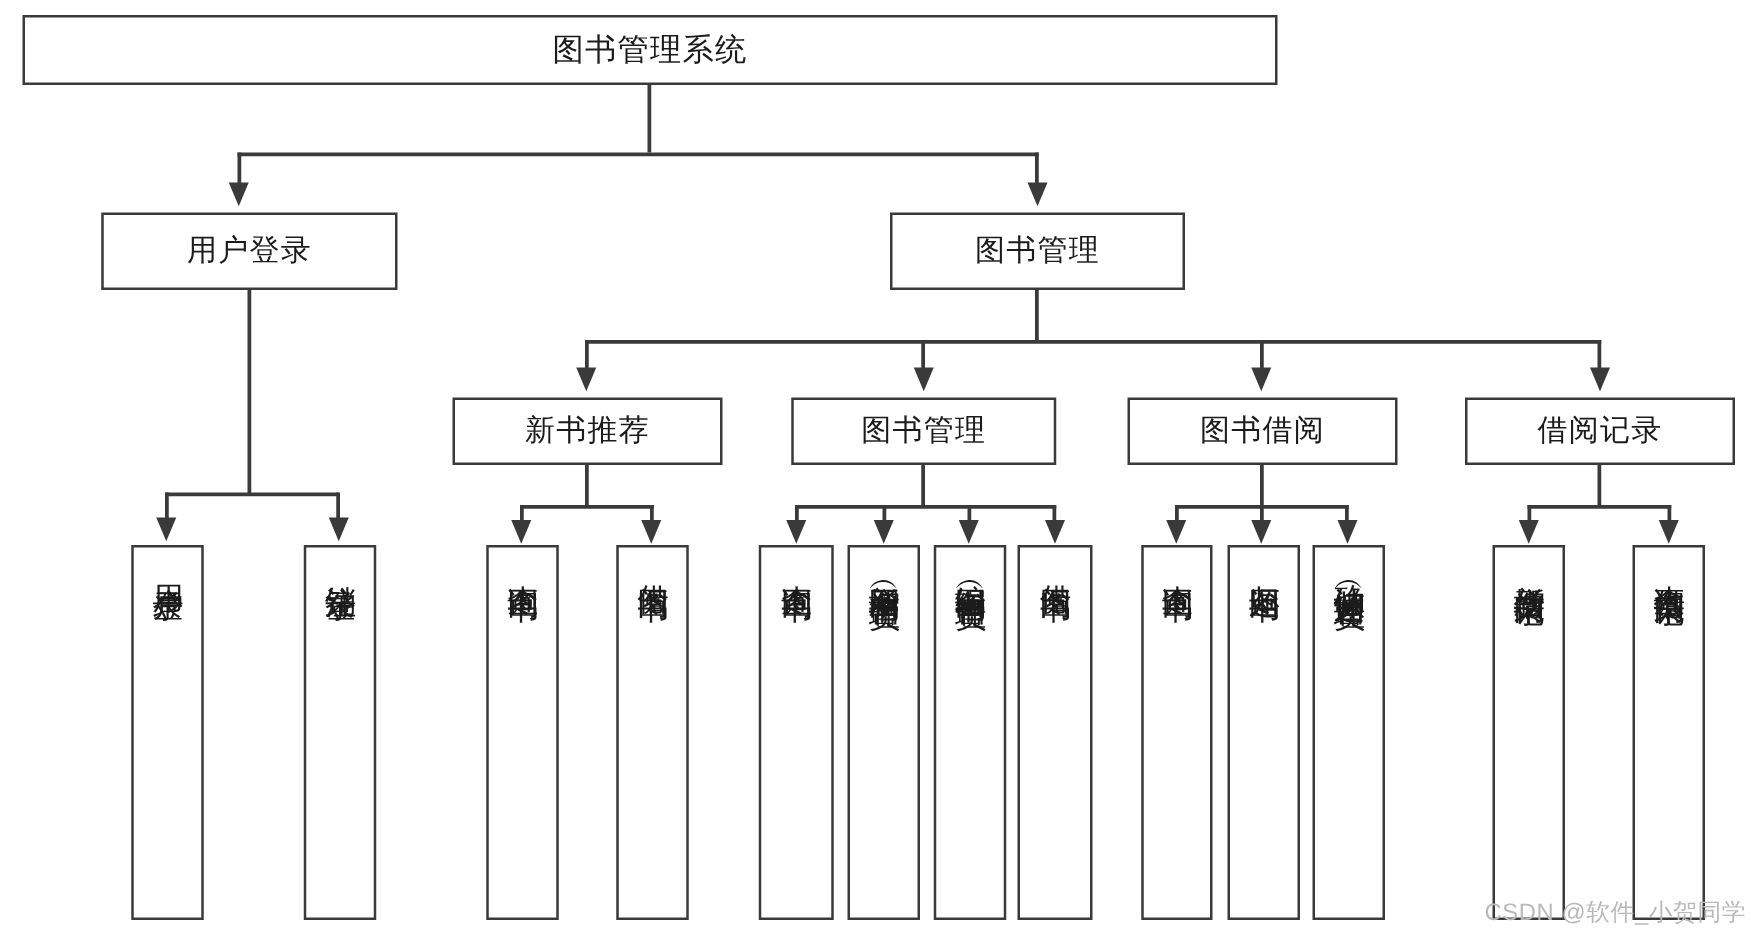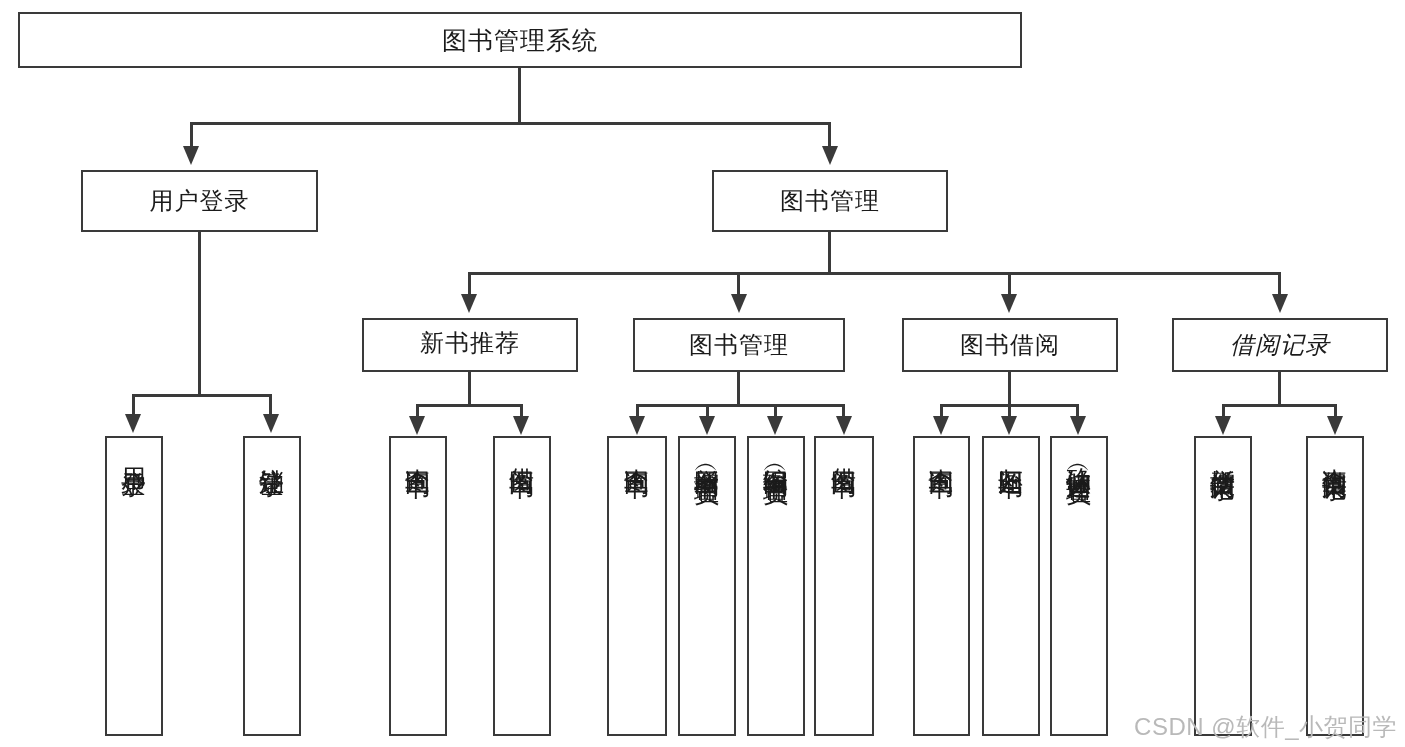--- a/index.html
+++ b/index.html
@@ -64,21 +64,21 @@
     width:0;height:0;
     border-left:8px solid transparent;
     border-right:8px solid transparent;
     border-top:19px solid #3a3a3a;
   }
   
   #watermark{
     position:absolute;
     right:8px;
     bottom:4px;
-    font-size:24px;
+    font-size:19px;
     color:#b9b9b9;
     white-space:nowrap;
     letter-spacing:0.5px;
     pointer-events:none;
   }
 </style>
 </head>
 <body>
 
 <div id="canvas">
@@ -114,30 +114,30 @@
   <div class="edge h" style="left:468px; top:272px; width:813px; height:3px;"></div>
   <div class="edge v" style="left:468px; top:272px; width:3px; height:24px;"></div>
   <div class="edge v" style="left:737px; top:272px; width:3px; height:24px;"></div>
   <div class="edge v" style="left:1008px; top:272px; width:3px; height:24px;"></div>
   <div class="edge v" style="left:1278px; top:272px; width:3px; height:24px;"></div>
   <div class="arrow" style="left:461px; top:294px;"></div>
   <div class="arrow" style="left:731px; top:294px;"></div>
   <div class="arrow" style="left:1001px; top:294px;"></div>
   <div class="arrow" style="left:1272px; top:294px;"></div>
 
-  <div class="node h" style="left:362px; top:318px; width:216px; height:54px;font-family:Liberation Mono, monospace;">
+  <div class="node h" style="left:362px; top:318px; width:216px; height:54px;">
     <span class="label">新书推荐</span>
   </div>
   <div class="node h" style="left:633px; top:318px; width:212px; height:54px;">
     <span class="label">图书管理</span>
   </div>
   <div class="node h" style="left:902px; top:318px; width:216px; height:54px;">
     <span class="label">图书借阅</span>
   </div>
-  <div class="node h" style="left:1172px; top:318px; width:216px; height:54px;font-style:italic;">
+  <div class="node h" style="left:1172px; top:318px; width:216px; height:54px;">
     <span class="label">借阅记录</span>
   </div>
 
   <div class="edge v" style="left:468px; top:372px; width:3px; height:34px;"></div>
   <div class="edge h" style="left:416px; top:404px; width:107px; height:3px;"></div>
   <div class="edge v" style="left:416px; top:404px; width:3px; height:14px;"></div>
   <div class="edge v" style="left:520px; top:404px; width:3px; height:14px;"></div>
   <div class="arrow" style="left:409px; top:416px;"></div>
   <div class="arrow" style="left:513px; top:416px;"></div>
 

